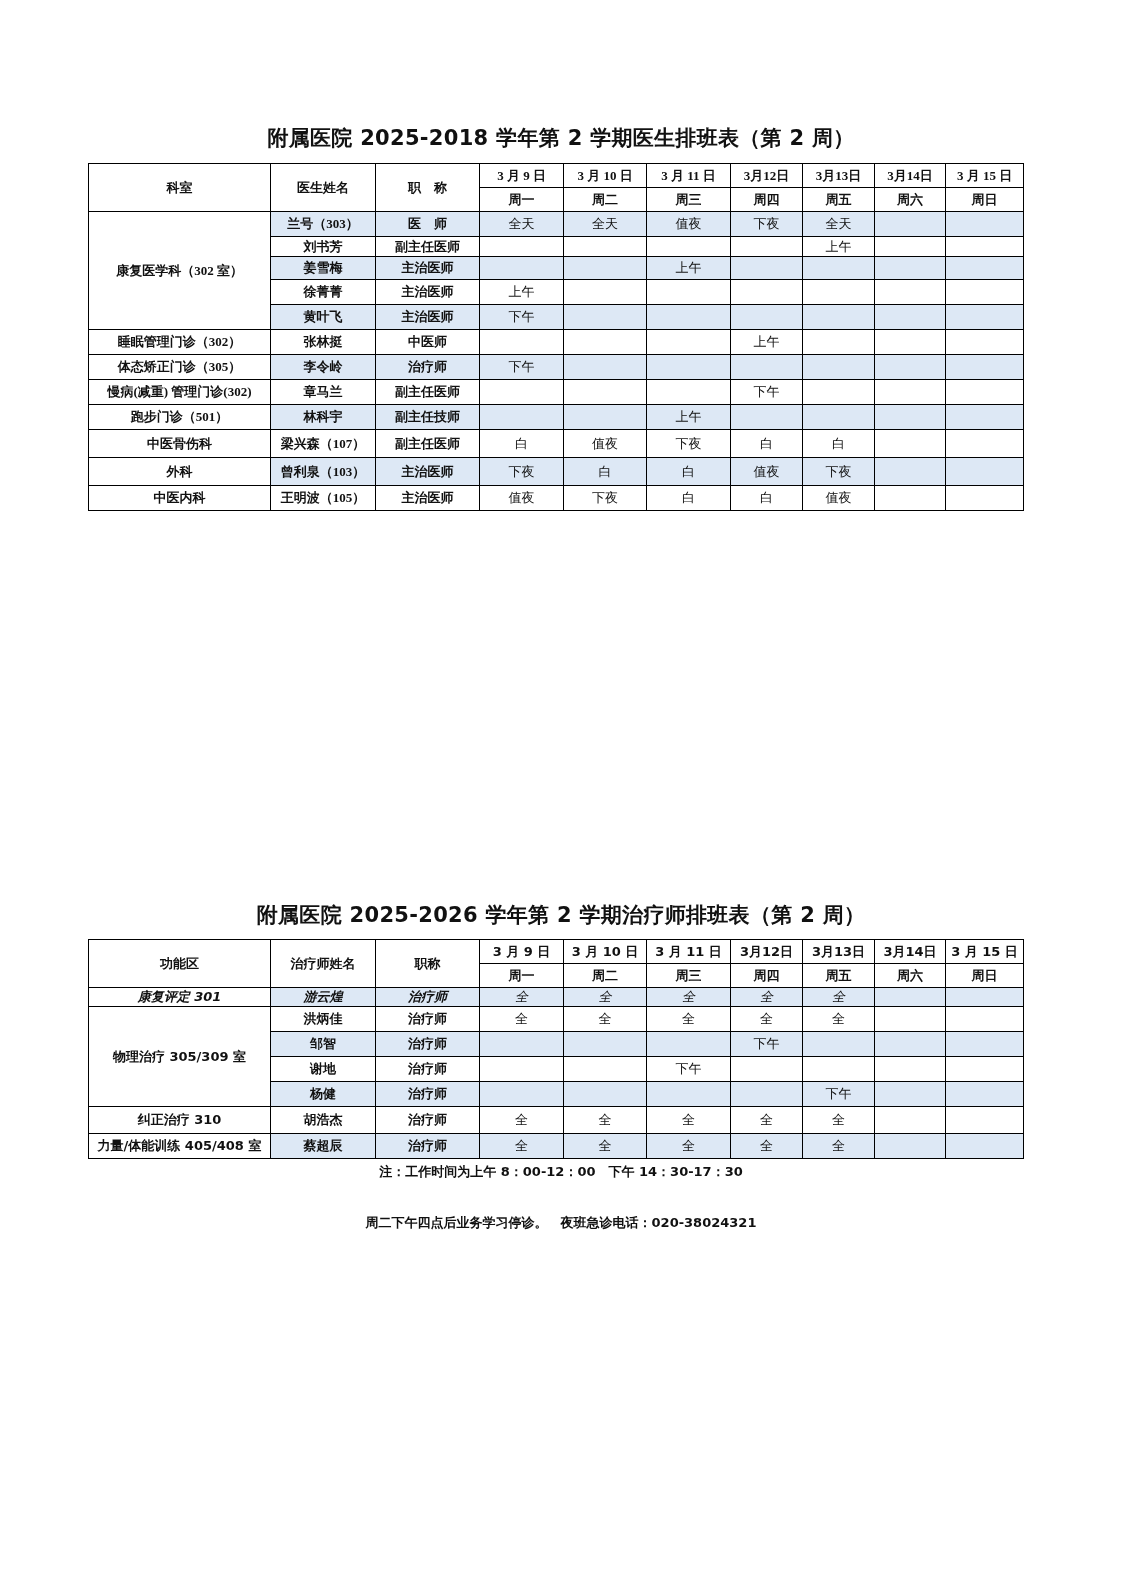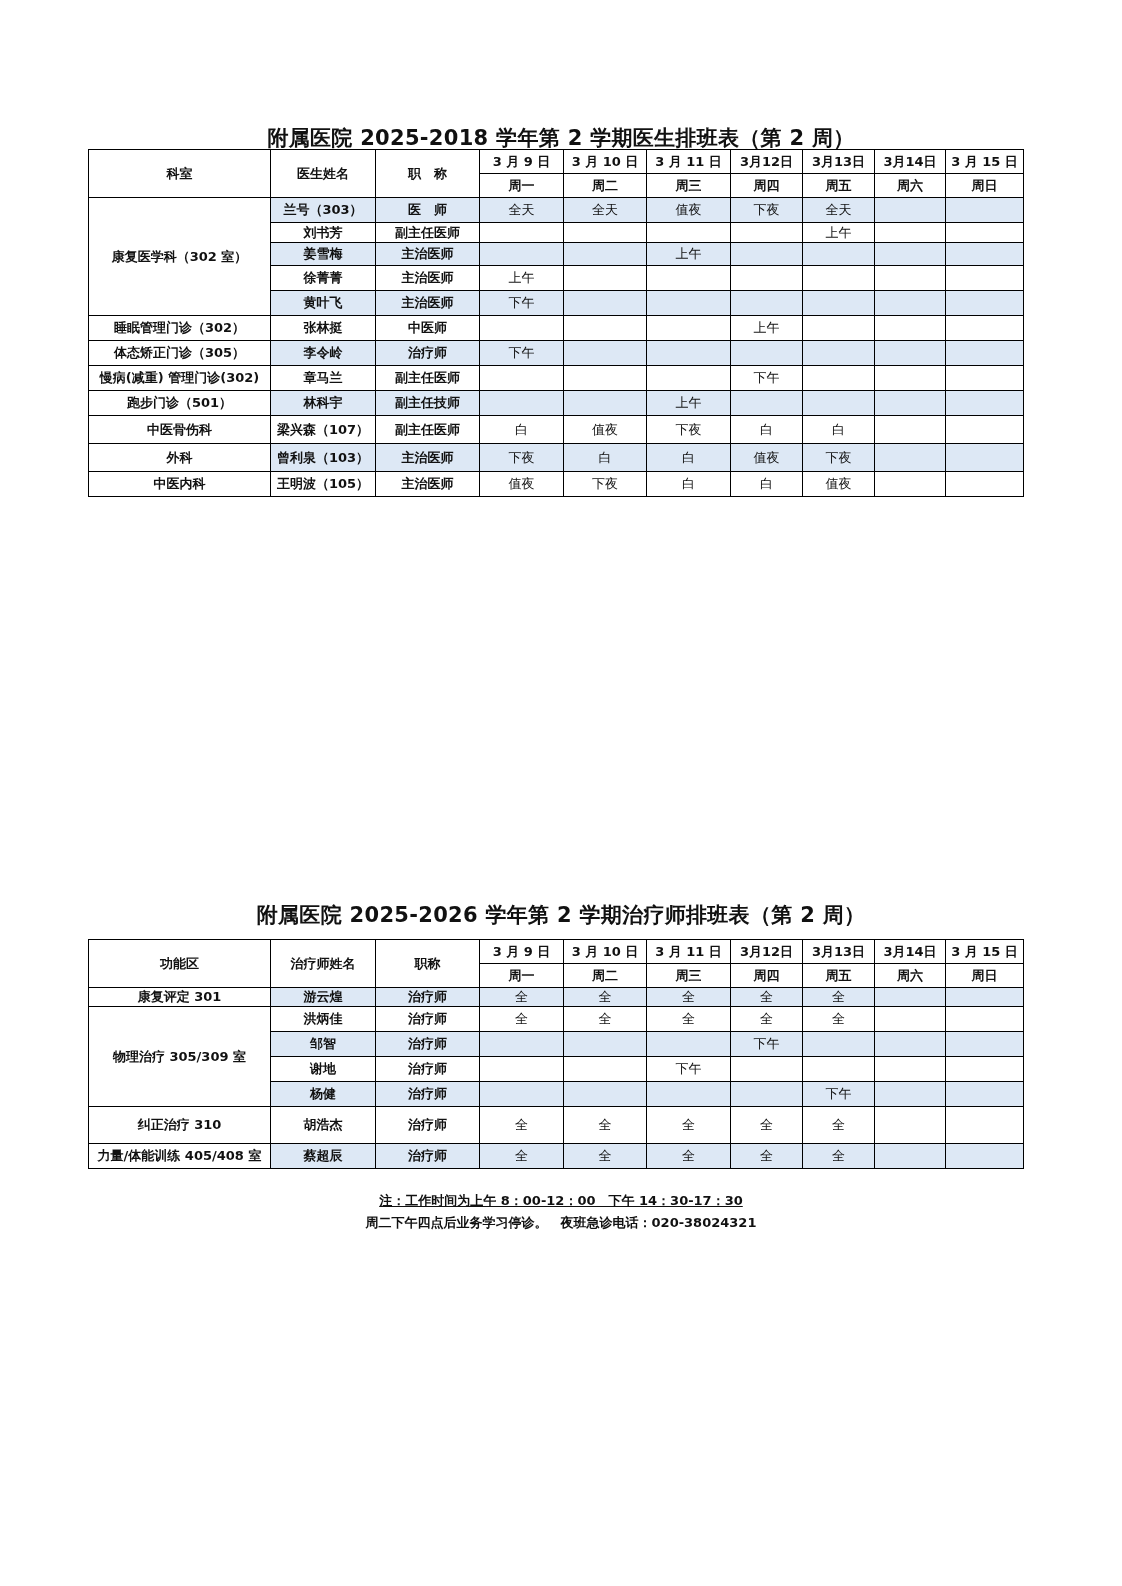--- a/index.html
+++ b/index.html
@@ -9,21 +9,21 @@
   table.sched td { border:1px solid #000; text-align:center; vertical-align:middle; padding:0; overflow:hidden; white-space:nowrap; }
   td.val { font-weight:normal; }
   tr.shade td.sh { background:#dde8f5; }
   .note { position:absolute; left:0; width:1122px; text-align:center; font-size:13px; font-weight:bold; }
 </style>
 </head>
 <body>
 
 <div class="title" style="top:124px;">附属医院 2025-2018 学年第 2 学期医生排班表（第 2 周）</div>
 
-<table class="sched" style="top:149px;">
+<table class="sched" style="top:163px;font-family:Liberation Serif, serif;">
   <colgroup>
     <col style="width:182px">
       <col style="width:105px">
       <col style="width:104px">
     <col style="width:84px">
       <col style="width:83px">
       <col style="width:84px">
       <col style="width:72px">
       <col style="width:72px">
       <col style="width:71px">
@@ -228,21 +228,21 @@
     <td>周一</td>
     <td>周二</td>
     <td>周三</td>
     <td>周四</td>
     <td>周五</td>
     <td>周六</td>
     <td>周日</td>
   </tr>
   </tbody>
     <tbody id="ther-body">
-      <tr class="shade" style="height: 14px;">
+      <tr class="shade" style="height: 14px; font-style: italic;">
         <td rowspan="1">康复评定 301</td>
         <td class="sh">游云煌</td>
         <td class="sh">治疗师</td>
         <td class="sh val">全</td>
         <td class="sh val">全</td>
         <td class="sh val">全</td>
         <td class="sh val">全</td>
         <td class="sh val">全</td>
         <td class="sh val"></td>
         <td class="sh val"></td>
@@ -285,21 +285,21 @@
         <td class="sh">杨健</td>
         <td class="sh">治疗师</td>
         <td class="sh val"></td>
         <td class="sh val"></td>
         <td class="sh val"></td>
         <td class="sh val"></td>
         <td class="sh val">下午</td>
         <td class="sh val"></td>
         <td class="sh val"></td>
       </tr>
-      <tr style="height: 37px; padding-left: 40px;">
+      <tr style="height: 27px; padding-left: 40px;">
         <td rowspan="1">纠正治疗 310</td>
         <td class="sh">胡浩杰</td>
         <td class="sh">治疗师</td>
         <td class="sh val">全</td>
         <td class="sh val">全</td>
         <td class="sh val">全</td>
         <td class="sh val">全</td>
         <td class="sh val">全</td>
         <td class="sh val"></td>
         <td class="sh val"></td>
@@ -312,14 +312,14 @@
         <td class="sh val">全</td>
         <td class="sh val">全</td>
         <td class="sh val">全</td>
         <td class="sh val">全</td>
         <td class="sh val"></td>
         <td class="sh val"></td>
       </tr>
     </tbody>
 </table>
 
-<div class="note" style="top:1192px;text-decoration:underline;">注：工作时间为上午 8：00-12：00　下午 14：30-17：30</div>
+<div class="note" style="top:1163px;">注：工作时间为上午 8：00-12：00　下午 14：30-17：30</div>
 <div class="note" style="top:1214px;">周二下午四点后业务学习停诊。　夜班急诊电话：020-38024321</div>
 
 </body></html>

